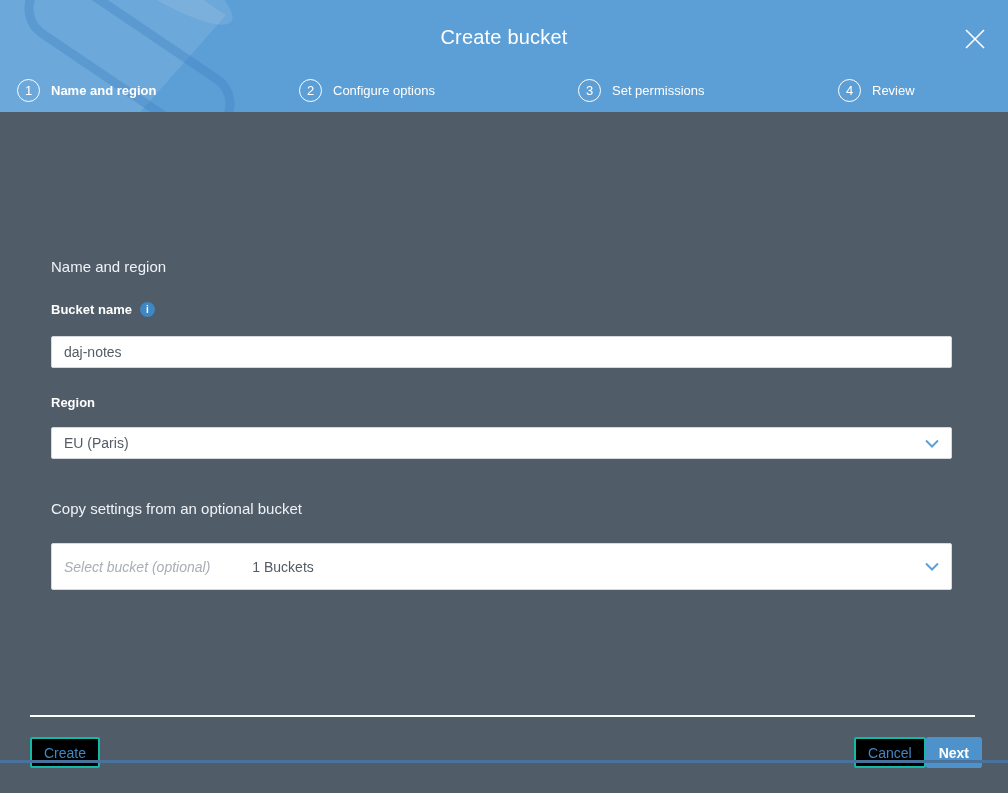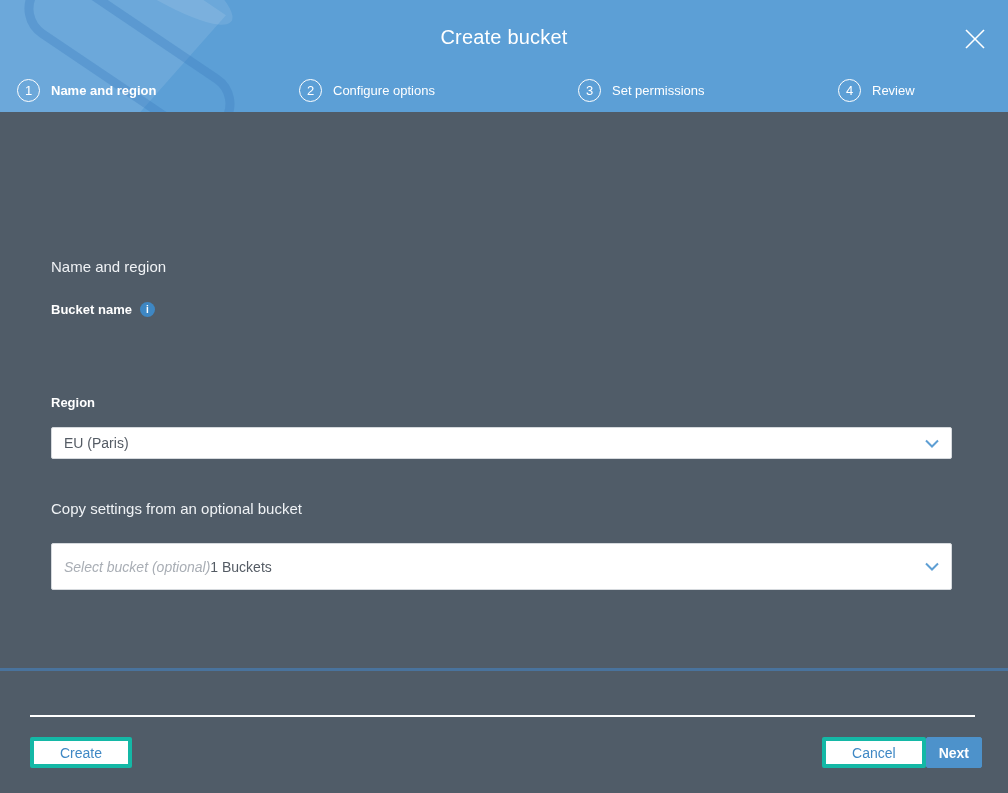--- a/index.html
+++ b/index.html
@@ -4,21 +4,21 @@
 <style>
   * { margin: 0; padding: 0; box-sizing: border-box; }
   html, body { width: 1008px; height: 793px; }
   body {
     font-family: "Liberation Sans", sans-serif;
     background: #505C68;
     overflow: hidden;
   }
   .modal {
     position: relative;
-    width: 1008px; height: 671px;
+    width: 1008px; height: 763px;
     background: #505C68;
   }
   
   .header {
     position: absolute; top: 0; left: 0;
     width: 100%; height: 112px;
     background: #5C9FD6;
     overflow: hidden;
   }
   .watermark {
@@ -111,20 +111,21 @@
     position: absolute; left: 51px;
     width: 901px;
     background: #FFFFFF;
     border: 1px solid #D5D9DD;
     border-radius: 2px;
     display: flex; align-items: center;
     padding: 0 12px;
     font-size: 14px;
     color: #545B64;
     cursor: pointer;
+    gap: 42px;
   }
   .sel-region { top: 315px; height: 32px; }
   .sel-bucket { top: 431px; height: 47px; }
   .select .chevron { margin-left: auto; display: flex; }
   .placeholder {
     color: #A9AEB5;
     font-style: italic;
   }
   .bucket-count { color: #545B64; font-style: normal; }
   
@@ -135,24 +136,24 @@
   }
   .btn {
     height: 31px;
     border-radius: 2px;
     font-family: "Liberation Sans", sans-serif;
     font-size: 14px;
     cursor: pointer;
     display: inline-flex; align-items: center; justify-content: center;
   }
   .btn-outline {
-    background: #ffffff;
-    border: 4px solid #14b8a6;
+    background: #000000;
+    border: 2px solid #14b8a6;
     color: #3F88C5;
-    padding: 0 26px;
+    padding: 0 12px;
   }
   .btn-primary {
     background: #4D92CB;
     border: 1px solid #4D92CB;
     color: #FFFFFF;
     font-weight: 700;
     padding: 9px 12px;
   }
   .create-btn { position: absolute; left: 30px; top: 737px; }
   .footer-right {
@@ -204,20 +205,21 @@
     </div>
   </div>
 
   <div class="body">
     <div class="section-title t-name-region">Name and region</div>
 
     <div class="field-label l-bucket-name">
       <span>Bucket name</span>
       <span class="info-icon">i</span>
     </div>
+    <input class="text-input" type="text" value="daj-notes" style="">
 
     <div class="field-label l-region">Region</div>
     <div class="select sel-region">
       <span>EU (Paris)</span>
       <span class="chevron">
         <svg width="14" height="9" viewBox="0 0 14 9">
           <polyline points="1,1.5 7,7.5 13,1.5" fill="none" stroke="#5E9FD4" stroke-width="2"></polyline>
         </svg>
       </span>
     </div>

